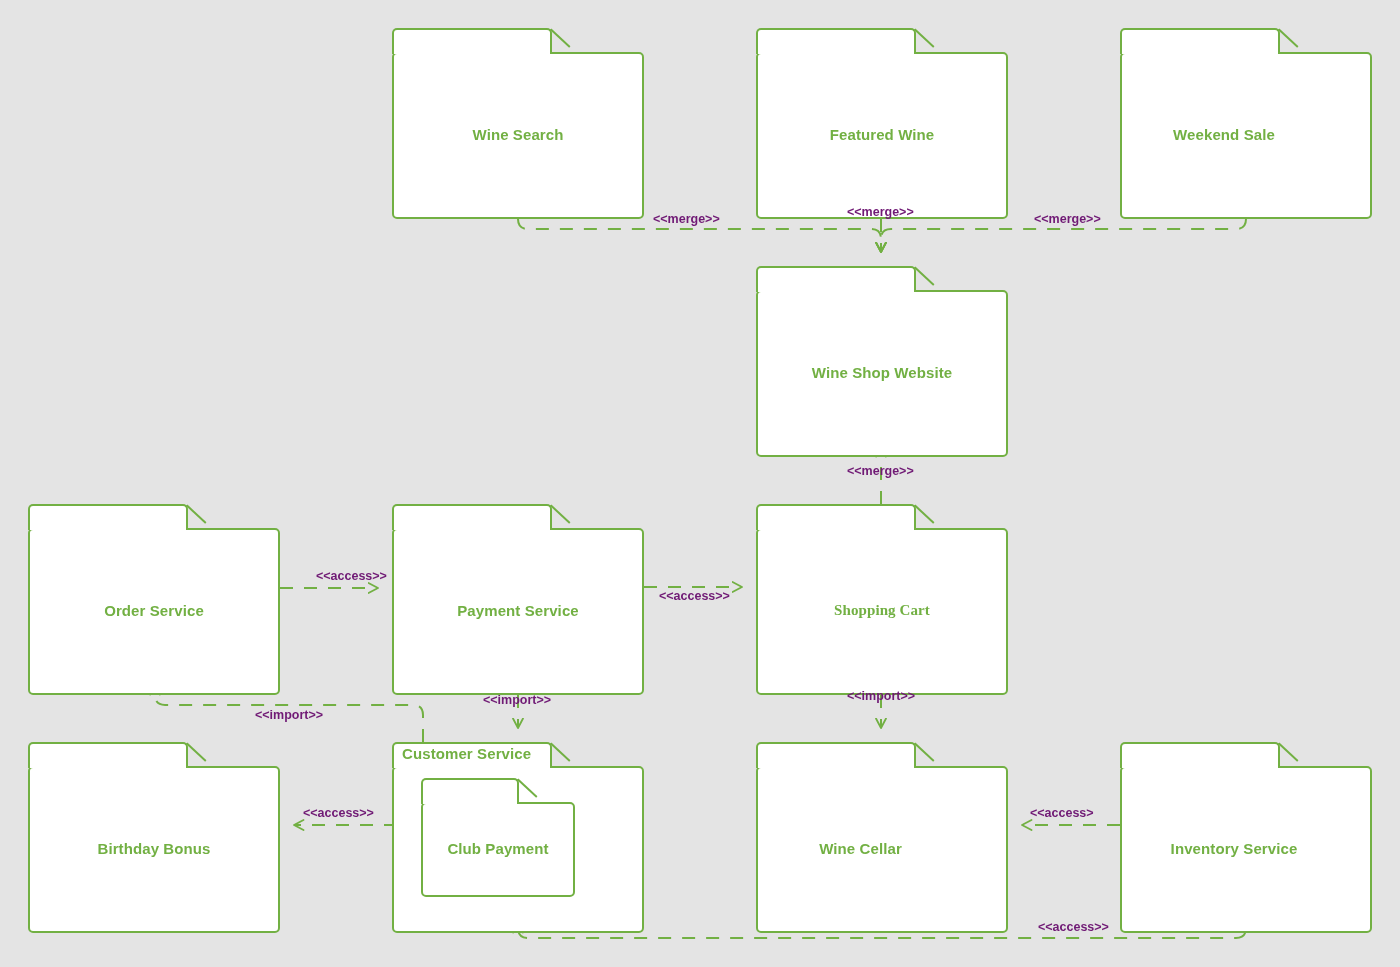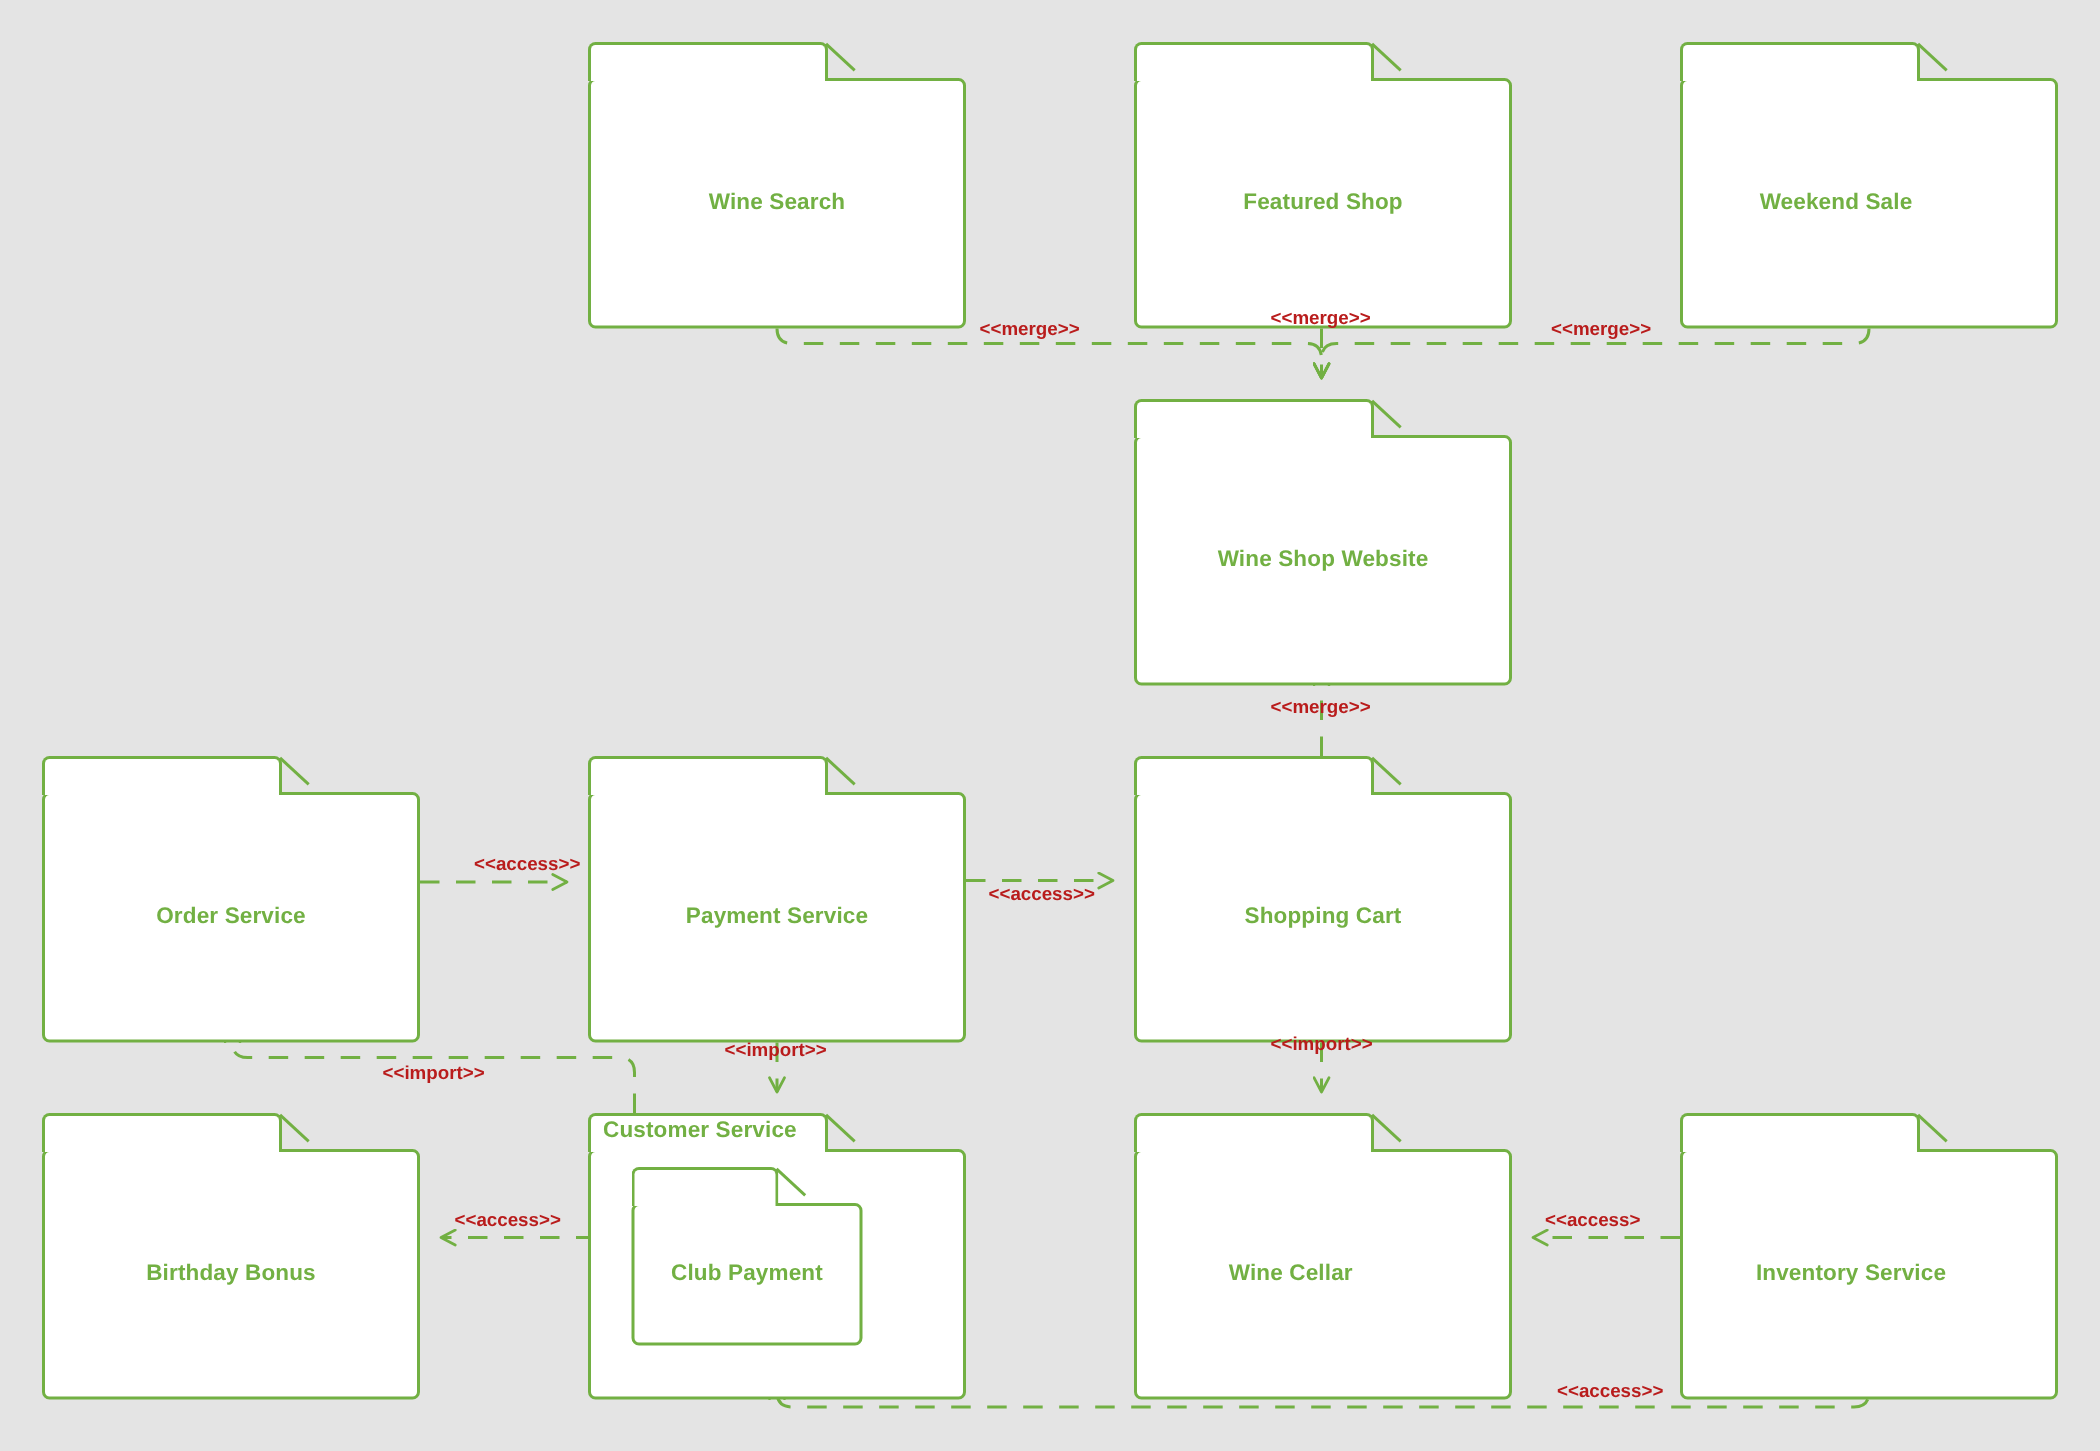--- a/index.html
+++ b/index.html
@@ -51,21 +51,21 @@
   .pkg .name.center{
     left:0;right:0;text-align:center;
   }
   .pkg .name.tabname{
     text-align:center;
   }
 
   
   .elabel{
     position:absolute;
-    color:#b91c1c;
+    color:#701a75;
     font-weight:bold;
     font-size:12.5px;
     white-space:nowrap;
     z-index:5;
   }
 </style>
 </head>
 <body>
 
 <div id="canvas">
@@ -109,21 +109,21 @@
       <div class="pkg" style="left: 392px; top: 28px; width: 252px; height: 191px;">
         <div class="tab" style="width: 160px; height: 26px;"></div>
         <div class="tab-slant" style="left: 158px; top: 0px; width: 26px; transform: rotate(42.7094deg);"></div>
         <div class="body" style="top: 24px; width: 252px; height: 167px;"></div>
         <div class="name center" style="top: 97.5px;">Wine Search</div>
       </div>
       <div class="pkg" style="left: 756px; top: 28px; width: 252px; height: 191px;">
         <div class="tab" style="width: 160px; height: 26px;"></div>
         <div class="tab-slant" style="left: 158px; top: 0px; width: 26px; transform: rotate(42.7094deg);"></div>
         <div class="body" style="top: 24px; width: 252px; height: 167px;"></div>
-        <div class="name center" style="top: 97.5px;">Featured Shop</div>
+        <div class="name center" style="top: 97.5px;">Featured Wine</div>
       </div>
       <div class="pkg" style="left: 1120px; top: 28px; width: 208px; height: 191px;">
         <div class="tab" style="width: 160px; height: 26px;"></div>
         <div class="tab-slant" style="left: 158px; top: 0px; width: 26px; transform: rotate(42.7094deg);"></div>
         <div class="body" style="top: 24px; width: 252px; height: 167px;"></div>
         <div class="name center" style="top: 97.5px;">Weekend Sale</div>
       </div>
       <div class="pkg" style="left: 756px; top: 266px; width: 252px; height: 191px;">
         <div class="tab" style="width: 160px; height: 26px;"></div>
         <div class="tab-slant" style="left: 158px; top: 0px; width: 26px; transform: rotate(42.7094deg);"></div>
@@ -139,21 +139,21 @@
       <div class="pkg" style="left: 392px; top: 504px; width: 252px; height: 191px;">
         <div class="tab" style="width: 160px; height: 26px;"></div>
         <div class="tab-slant" style="left: 158px; top: 0px; width: 26px; transform: rotate(42.7094deg);"></div>
         <div class="body" style="top: 24px; width: 252px; height: 167px;"></div>
         <div class="name center" style="top: 97.5px;">Payment Service</div>
       </div>
       <div class="pkg" style="left: 756px; top: 504px; width: 252px; height: 191px;">
         <div class="tab" style="width: 160px; height: 26px;"></div>
         <div class="tab-slant" style="left: 158px; top: 0px; width: 26px; transform: rotate(42.7094deg);"></div>
         <div class="body" style="top: 24px; width: 252px; height: 167px;"></div>
-        <div class="name center" style="top: 97.5px;">Shopping Cart</div>
+        <div class="name center" style="top: 97.5px; font-family: Liberation Serif, serif;">Shopping Cart</div>
       </div>
       <div class="pkg" style="left: 28px; top: 742px; width: 252px; height: 191px;">
         <div class="tab" style="width: 160px; height: 26px;"></div>
         <div class="tab-slant" style="left: 158px; top: 0px; width: 26px; transform: rotate(42.7094deg);"></div>
         <div class="body" style="top: 24px; width: 252px; height: 167px;"></div>
         <div class="name center" style="top: 97.5px;">Birthday Bonus</div>
       </div>
       <div class="pkg" style="left: 392px; top: 742px; width: 252px; height: 191px;">
         <div class="tab" style="width: 160px; height: 26px;"></div>
         <div class="tab-slant" style="left: 158px; top: 0px; width: 26px; transform: rotate(42.7094deg);"></div>

